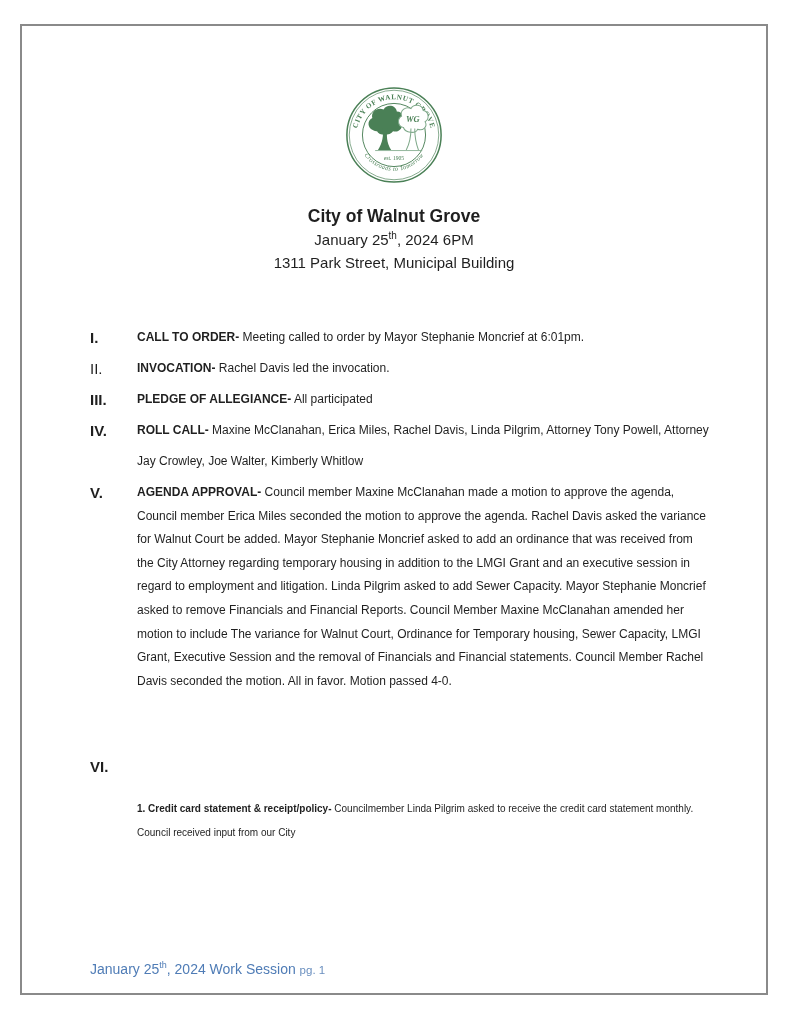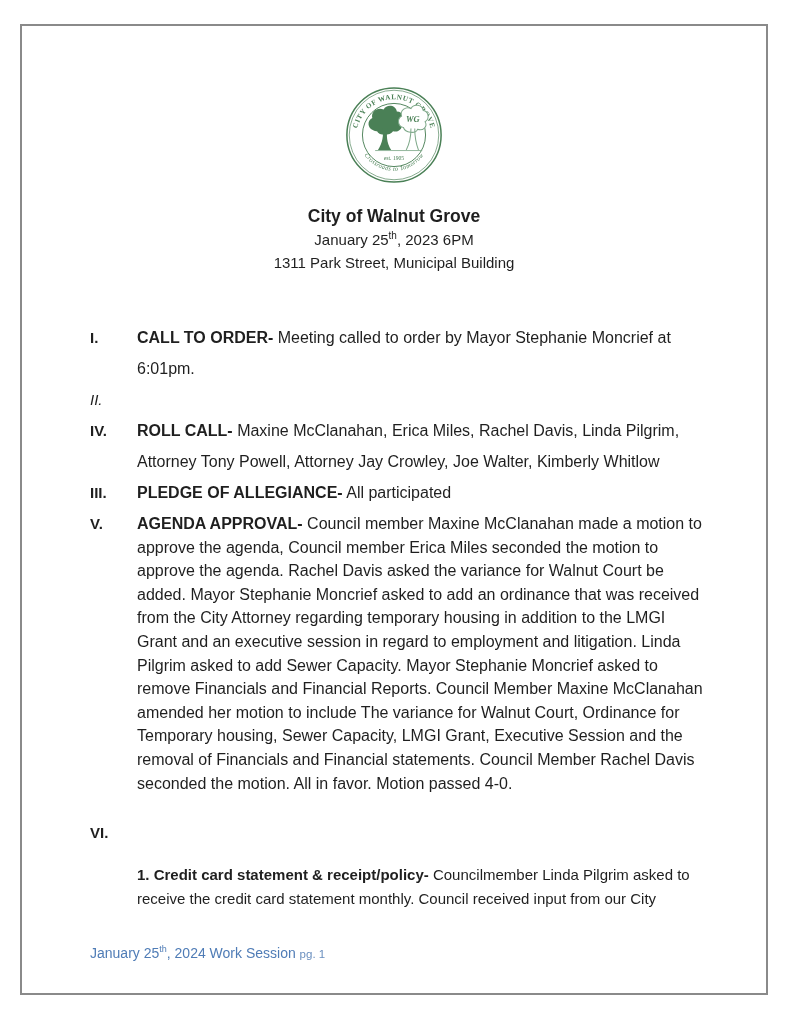--- a/index.html
+++ b/index.html
@@ -14,29 +14,29 @@
     overflow:hidden;
   }
   .header { text-align:center; padding-top:60px; }
   .logo-wrap { line-height:0; }
   .doc-title { font-size:17.5px; font-weight:bold; margin-top:20px; line-height:24px; }
   .header-line { font-size:15px; line-height:23px; }
   sup.th { font-size:10px; vertical-align:super; line-height:0; }
   .content { margin:48px 0 0 68px; }
   .item { display:flex; }
   .num { width:47px; flex-shrink:0; font-size:15px; font-weight:bold; }
-  .num.regular { font-weight:normal;font-style:italic; }
-  .itext { width:572px; font-size:16px; }
+  .num.regular { font-weight:normal; }
+  .itext { width:572px; font-size:12px; }
   .lh-wide { line-height:31px; }
-  .lh-tight { line-height:23.6px; }
+  .lh-tight { line-height:23.6px;margin-top:36px; }
   .bold { font-weight:bold; }
   .vspace { height:26px; }
-  .sub-para { margin:18px 0 14px 47px; width:572px; font-size:15px; line-height:24px; }
+  .sub-para { margin:18px 0 14px 47px; width:572px; font-size:10px; line-height:24px; }
   .footer {
-    position:absolute; left:68px; bottom:32px;
+    position:absolute; left:68px; bottom:16px;
     font-size:14px; color:#4f7cb6;
   }
   .footer sup.th { font-size:9px; }
   .footer .pg { font-size:11.5px; color:#6a8fbf; }
   .seal-text { font-family:"Liberation Serif", serif; }
 </style>
 </head>
 <body>
 
 <div class="page">
@@ -66,43 +66,44 @@
         <g>
           <path fill="#ffffff" stroke="#7fa98a" stroke-width="1.1" d="M62,44 C56,43 55,35 60,32 C58,26 65,21 70,24 C73,18 82,20 83,26 C89,27 90,35 85,38 C88,43 83,48 77,46 C75,51 64,50 62,44 Z"></path>
           <path fill="none" stroke="#7fa98a" stroke-width="1.1" d="M70,45 C70,52 69,60 65,68 M74,45 C74,52 75,60 78,68"></path>
         </g>
         <path d="M32,68.5 L82,68.5" stroke="#7fa98a" stroke-width="0.9"></path>
         <text class="seal-text" x="72" y="38" font-size="9" font-weight="bold" font-style="italic" fill="#4a8056" text-anchor="middle">WG</text>
         <text class="seal-text" x="52" y="78.5" font-size="6" fill="#4a8056" text-anchor="middle">est. 1905</text>
       </svg>
     </div>
     <div class="doc-title">City of Walnut Grove</div>
-    <div class="header-line"><span>January 25</span><sup class="th">th</sup><span>, 2023 6PM</span></div>
+    <div class="header-line"><span>January 25</span><sup class="th">th</sup><span>, 2024 6PM</span></div>
     <div class="header-line">1311 Park Street, Municipal Building</div>
   </div>
 
   <div class="content">
 
     <div class="item lh-wide">
       <div class="num">I.</div>
       <div class="itext"><span class="bold">CALL TO ORDER-</span><span> Meeting called to order by Mayor Stephanie Moncrief at 6:01pm.</span></div>
     </div>
 
     <div class="item lh-wide">
       <div class="num regular">II.</div>
+      <div class="itext"><span class="bold">INVOCATION-</span><span> Rachel Davis led the invocation.</span></div>
+    </div>
+
+    <div class="item lh-wide">
+      <div class="num">III.</div>
+      <div class="itext"><span class="bold">PLEDGE OF ALLEGIANCE-</span><span> All participated</span></div>
     </div>
 
     <div class="item lh-wide">
       <div class="num">IV.</div>
       <div class="itext"><span class="bold">ROLL CALL-</span><span> Maxine McClanahan, Erica Miles, Rachel Davis, Linda Pilgrim, Attorney Tony Powell, Attorney Jay Crowley, Joe Walter, Kimberly Whitlow</span></div>
-    </div>
-
-    <div class="item lh-wide">
-      <div class="num">III.</div>
-      <div class="itext"><span class="bold">PLEDGE OF ALLEGIANCE-</span><span> All participated</span></div>
     </div>
 
     <div class="item lh-tight" style="margin-top:4px;">
       <div class="num" style="line-height:23.6px;">V.</div>
       <div class="itext"><span class="bold">AGENDA APPROVAL-</span><span> Council member Maxine McClanahan made a motion to approve the agenda, Council member Erica Miles seconded the motion to approve the agenda. Rachel Davis asked the variance for Walnut Court be added. Mayor Stephanie Moncrief asked to add an ordinance that was received from the City Attorney regarding temporary housing in addition to the LMGI Grant and an executive session in regard to employment and litigation. Linda Pilgrim asked to add Sewer Capacity. Mayor Stephanie Moncrief asked to remove Financials and Financial Reports. Council Member Maxine McClanahan amended her motion to include The variance for Walnut Court, Ordinance for Temporary housing, Sewer Capacity, LMGI Grant, Executive Session and the removal of Financials and Financial statements. Council Member Rachel Davis seconded the motion. All in favor. Motion passed 4-0.</span></div>
     </div>
 
     <div class="vspace"></div>
 
     <div class="item lh-tight">

